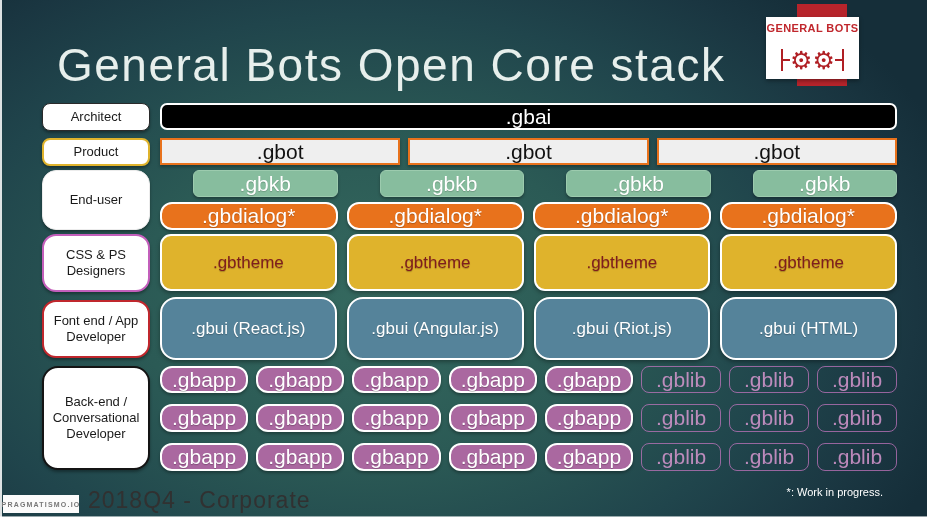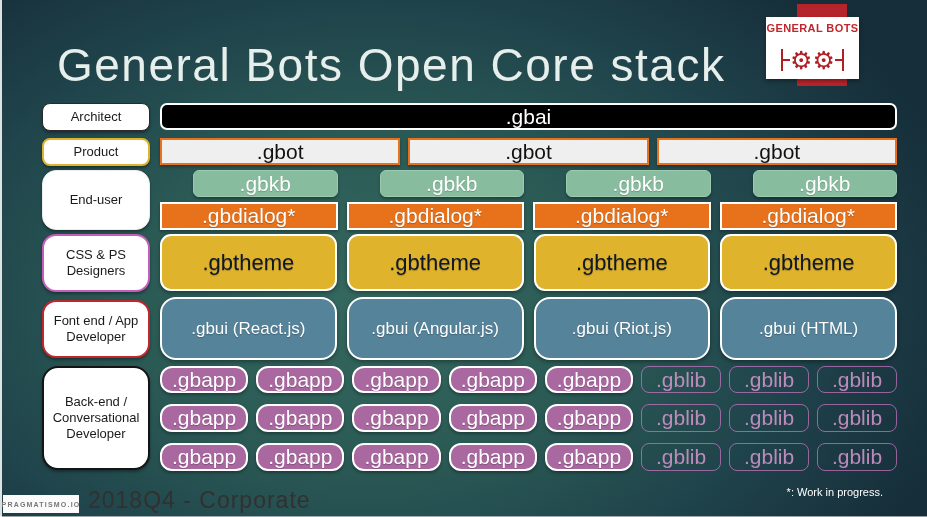--- a/index.html
+++ b/index.html
@@ -54,24 +54,24 @@
   .row-apps2   { top:404px; height:28px; gap:8px; }
   .row-apps3   { top:443px; height:28px; gap:8px; }
 
   .box { flex:1; display:flex; align-items:center; justify-content:center;
     font-size:21px; white-space:nowrap; }
   .b-gbai { background:#000000; border:2px solid #ffffff; border-radius:7px; color:#ffffff; }
   .b-gbot { background:#efefef; border:2px solid #e8721c; border-radius:0; color:#111111;
     box-shadow:0 2px 3px rgba(0,0,0,0.3); }
   .b-gbkb { background:#87bd9e; border:1px solid #9ccbae; border-radius:6px; color:#ffffff;
     text-shadow:0 1px 1px rgba(0,0,0,0.2); box-shadow:0 2px 3px rgba(0,0,0,0.3);margin-left:33px; }
-  .b-gbdialog { background:#e8721c; border:2px solid #ffffff; border-radius:0; color:#ffffff;
+  .b-gbdialog { background:#e8721c; border:2px solid #ffffff; border-radius:12px; color:#ffffff;
     text-shadow:0 1px 1px rgba(0,0,0,0.25); box-shadow:0 2px 3px rgba(0,0,0,0.3); }
-  .b-gbtheme { background:#dfb32c; border:2px solid #ffffff; border-radius:11px; color:#0f172a;
-    font-size:22px; text-shadow:0 1px 1px rgba(0,0,0,0.25); box-shadow:0 2px 4px rgba(0,0,0,0.35); }
+  .b-gbtheme { background:#dfb32c; border:2px solid #ffffff; border-radius:11px; color:#7f1d1d;
+    font-size:17px; text-shadow:0 1px 1px rgba(0,0,0,0.25); box-shadow:0 2px 4px rgba(0,0,0,0.35); }
   .b-gbui { background:#55839a; border:2px solid #ffffff; border-radius:16px; color:#ffffff;
     font-size:17px; text-shadow:0 1px 1px rgba(0,0,0,0.25); box-shadow:0 2px 4px rgba(0,0,0,0.35); }
   .b-gbapp { background:#aa68a0; border:2px solid #ffffff; border-radius:12px; color:#ffffff;
     flex:1.08; text-shadow:0 1px 1px rgba(0,0,0,0.25); box-shadow:0 2px 3px rgba(0,0,0,0.3);text-align:right; }
   .b-gblib { background:transparent; border:1px solid rgba(204,120,196,0.7); border-radius:8px;
     color:rgba(216,152,208,0.85); }
 
   
   .watermark { position:absolute; left:3px; top:495px; width:76px; height:18px;
     background:#fbfbfb; display:flex; align-items:center; justify-content:center;

